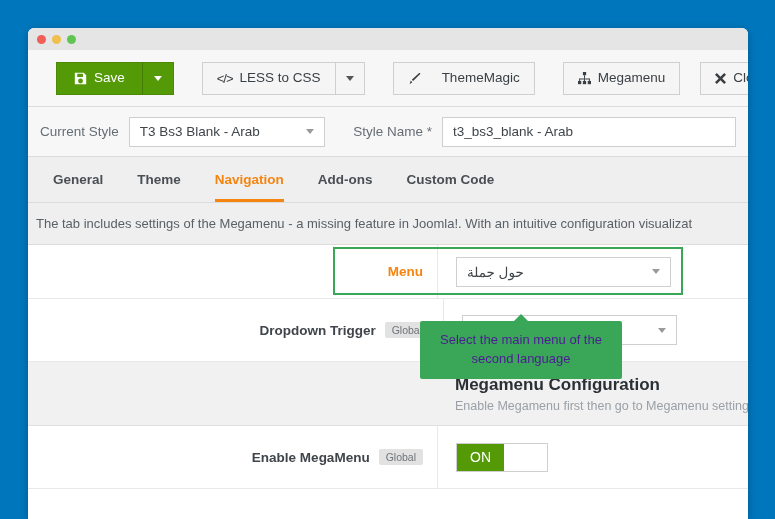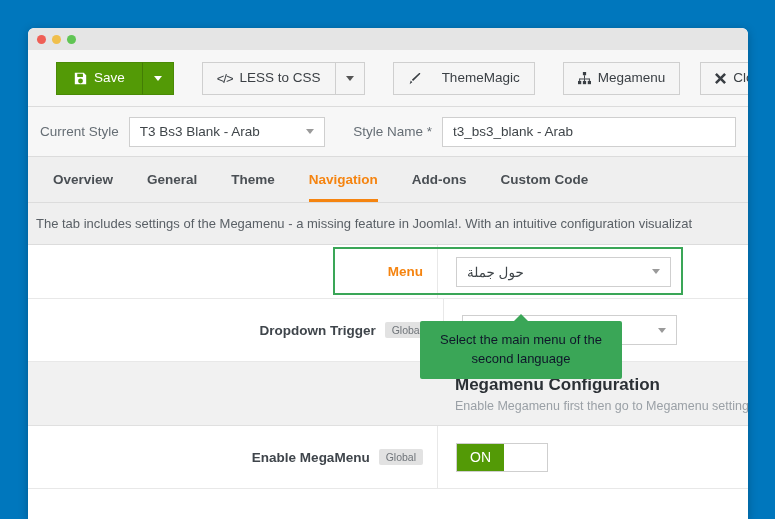--- a/index.html
+++ b/index.html
@@ -294,21 +294,21 @@
   }
   .toggle .knob { width: 43px; background: #ffffff; }
 
   
   .tooltip {
     position: absolute;
     left: 420px;
     top: 321px;
     width: 202px;
     background: #3aa657;
-    color: #0f172a;
+    color: #4c1d95;
     font-size: 13px;
     line-height: 1.45;
     text-align: center;
     padding: 10px 12px;
     box-sizing: border-box;
     border-radius: 2px;
     z-index: 20;
   }
   .tooltip .arrow {
     position: absolute;
@@ -406,23 +406,20 @@
       <span class="sel-caret"></span>
     </div>
     <span class="field-label" style="margin-left:28px;">Style Name *</span>
     <div class="text-box" id="style-name-input">
       <span>t3_bs3_blank - Arab</span>
     </div>
   </div>
 
   <div class="tabs">
     <div class="tab">
-        <span>Overview</span>
-      </div>
-    <div class="tab">
         <span>General</span>
       </div>
     <div class="tab">
         <span>Theme</span>
       </div>
     <div class="tab active">
         <span>Navigation</span>
       </div>
     <div class="tab">
         <span>Add-ons</span>

